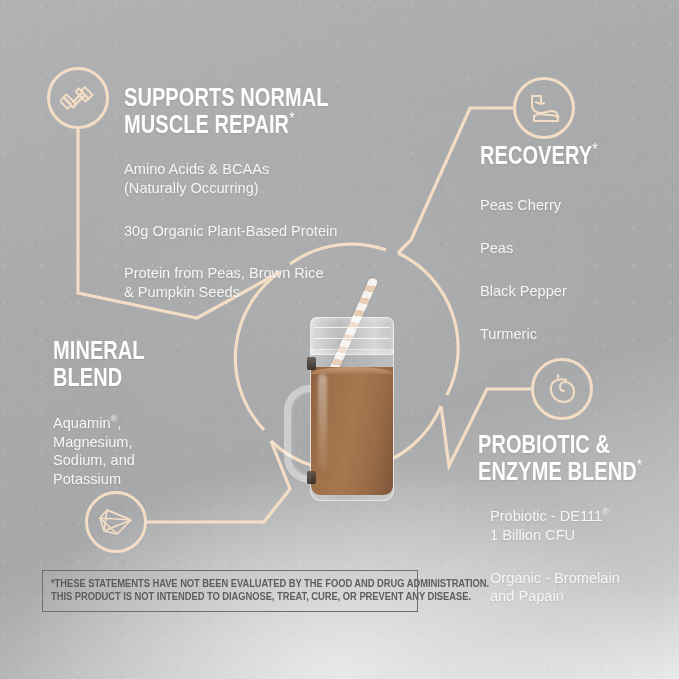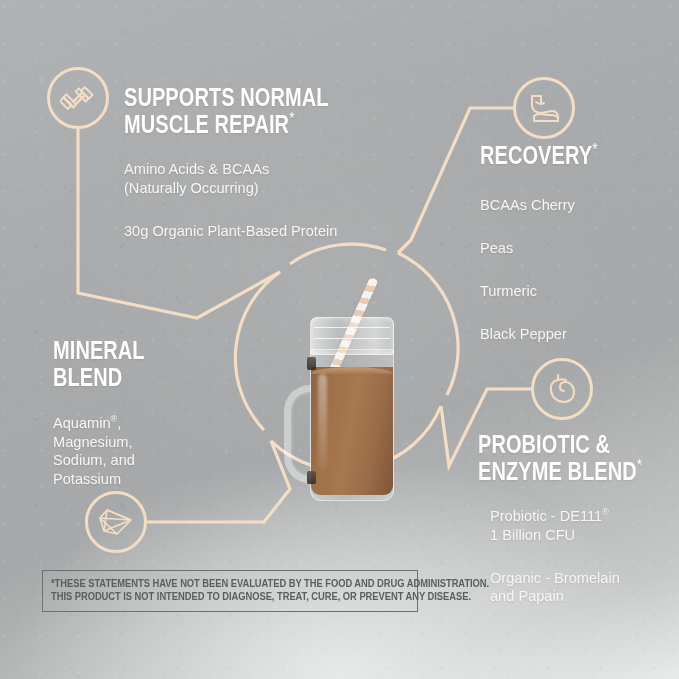--- a/index.html
+++ b/index.html
@@ -187,36 +187,38 @@
       <path d="M 12.5 22.5 L 22 13" stroke-width="2.4"></path>
       <path d="M 15 25 L 24.5 15.5" stroke-width="2.4"></path>
     </svg>
   </div>
   <div class="hdg" style="left:124px;top:84px;width:330px;"><span>SUPPORTS NORMAL
 MUSCLE REPAIR</span><span class="ast">*</span></div>
   <div class="body" style="left:124px;top:142px;width:300px;">
     <p>Amino Acids &amp; BCAAs
 (Naturally Occurring)</p>
     <p>30g Organic Plant-Based Protein</p>
+    <p>Protein from Peas, Brown Rice
+&amp; Pumpkin Seeds</p>
   </div>
 
   <div class="bubble" style="left:513px;top:77px;">
     <svg width="36" height="32" viewBox="0 0 36 32" fill="none" stroke="#f4ddc5" stroke-width="2" stroke-linecap="round" stroke-linejoin="round">
       <path d="M 6 4 L 6 13 C 6 18 10 21 15 21 C 20 21 23 19 26 19 C 30 19 32 22 32 26"></path>
       <path d="M 6 4 L 15 4 L 15 12"></path>
       <path d="M 8 24 C 12 20 18 23 24 23 C 28 23 31 24 32 26 L 32 29 L 8 29 Z"></path>
       <path d="M 10 10 C 13 12 16 12 18 11"></path>
     </svg>
   </div>
   <div class="hdg" style="left:480px;top:141px;width:260px;"><span>RECOVERY</span><span class="ast">*</span></div>
   <div class="body" style="left:480px;top:178px;width:195px;">
-    <p>BCAAs Cherry</p>
+    <p>Peas Cherry</p>
     <p>Peas</p>
+    <p>Black Pepper</p>
     <p>Turmeric</p>
-    <p>Black Pepper</p>
   </div>
 
   <div class="hdg" style="left:53px;top:337px;width:250px;"><span>MINERAL
 BLEND</span><span class="ast"></span></div>
   <div class="body" style="left:53px;top:396px;width:180px;">
     <p>Aquamin<sup>®</sup>,
 Magnesium,
 Sodium, and
 Potassium</p>
   </div>

